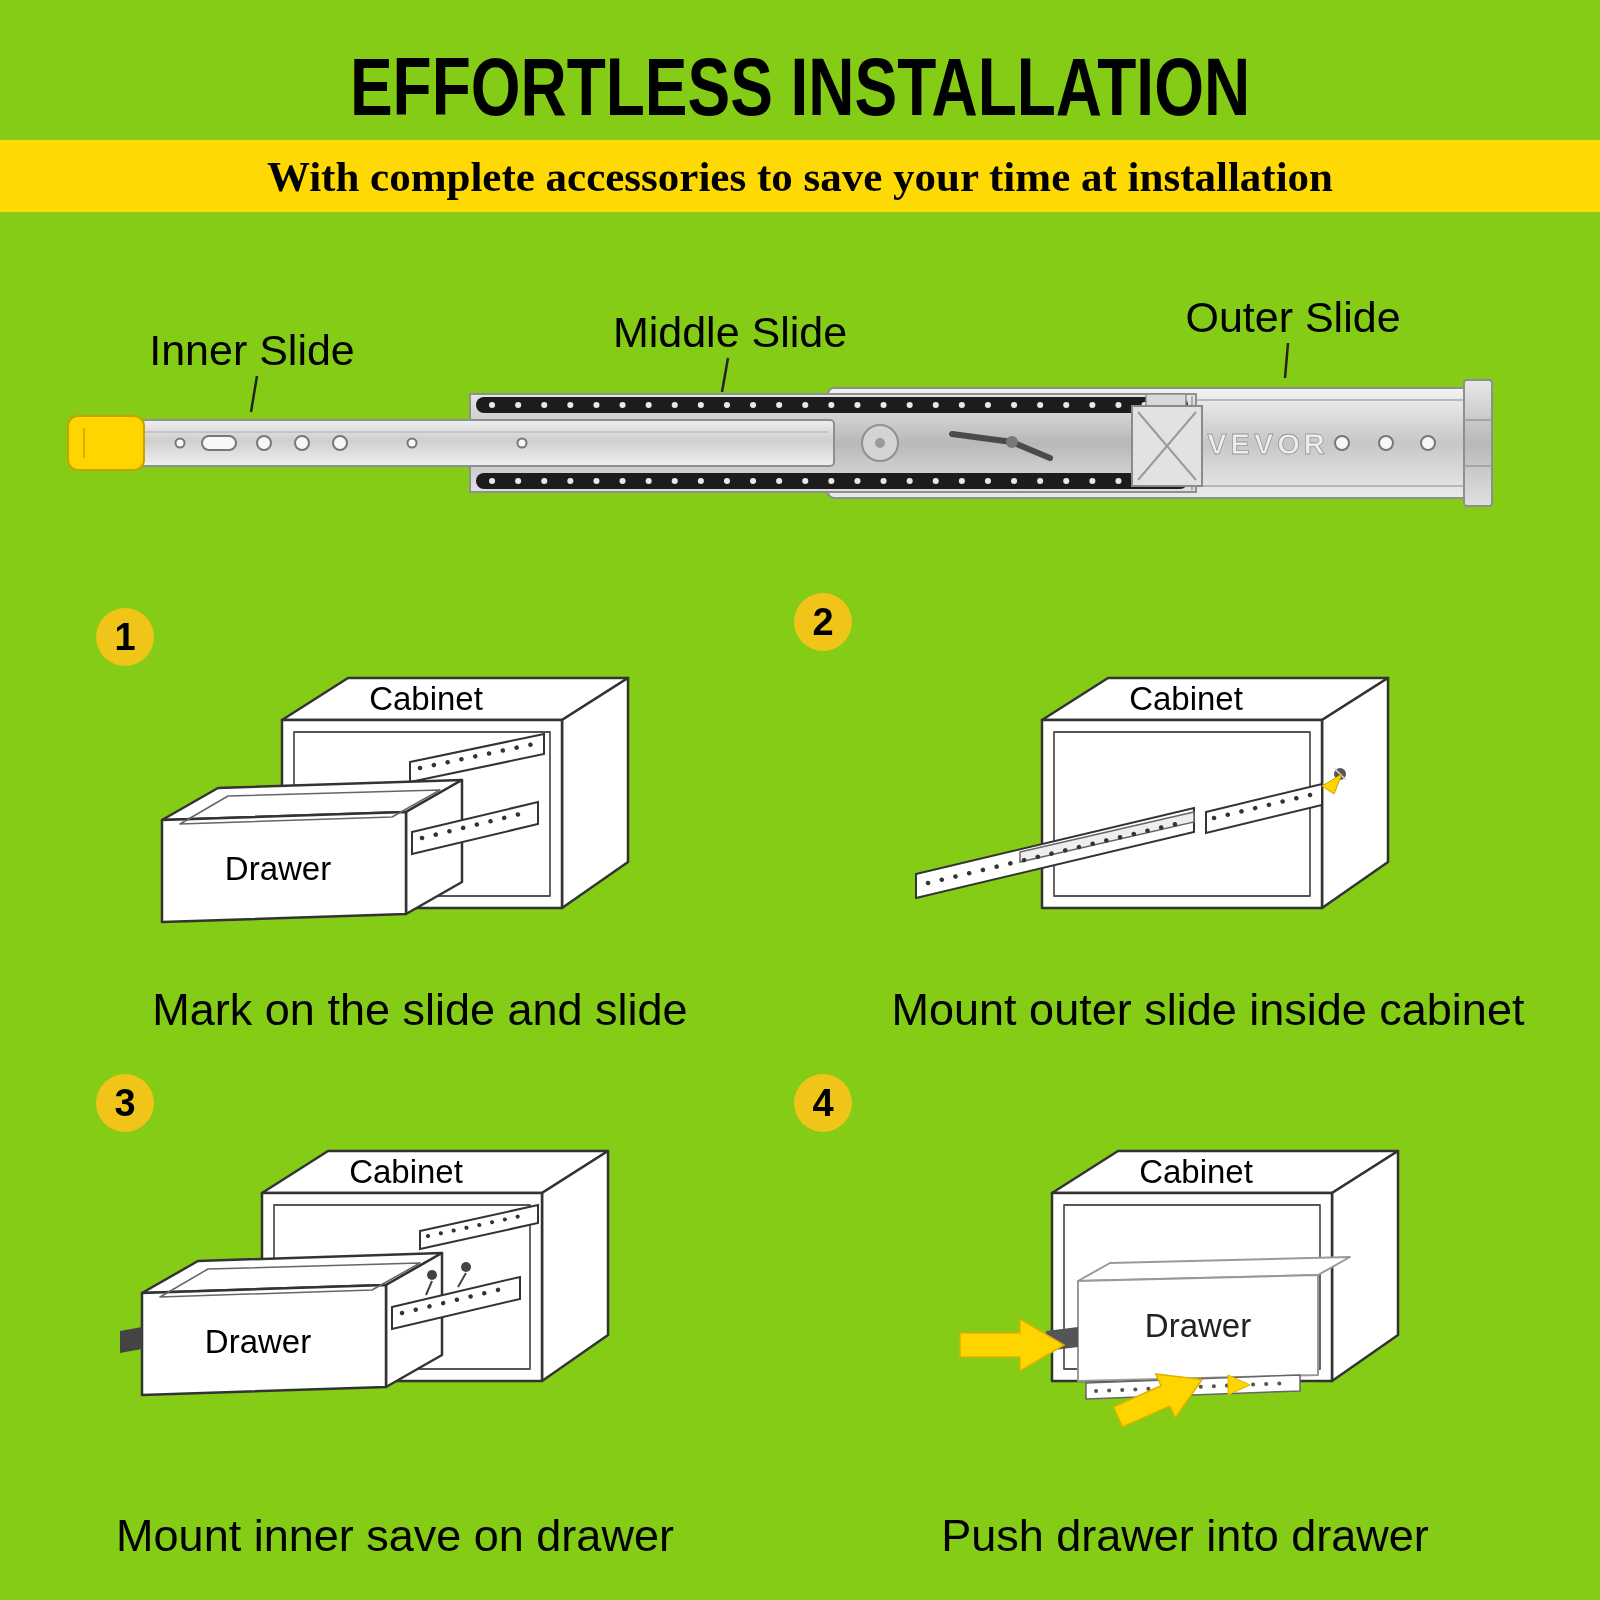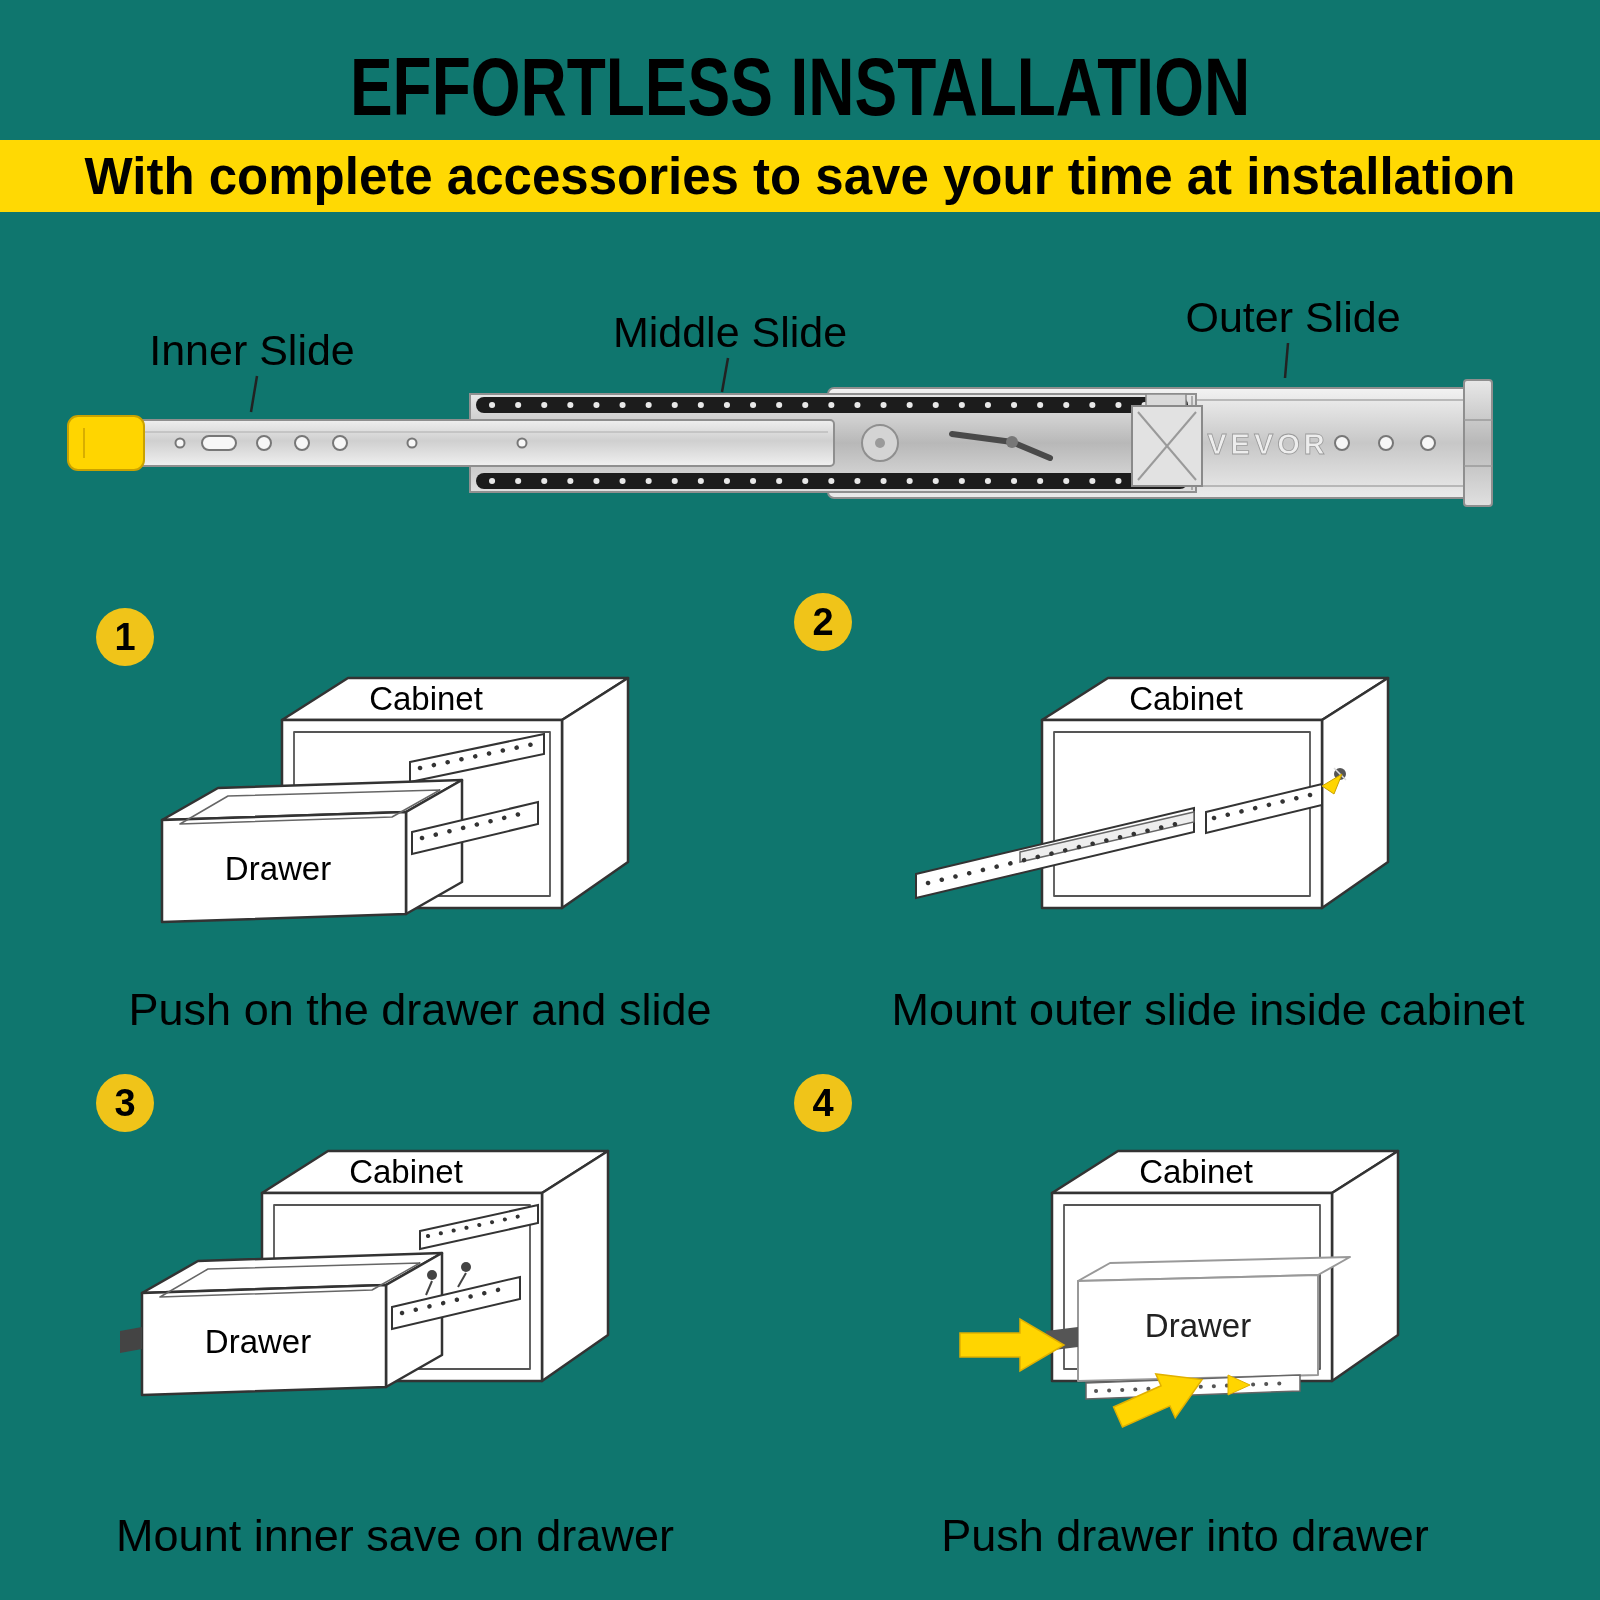--- a/index.html
+++ b/index.html
@@ -2,38 +2,38 @@
 <html><head>
 <meta charset="utf-8">
 <style>
   * { margin:0; padding:0; box-sizing:border-box; }
   html,body { background:#ffffff; }
   body {
     width:1600px; height:1600px;
     font-family:"Liberation Sans", sans-serif;
     color:#000;
   }
-  .page { position:relative; width:1600px; height:1600px; background:#0f766e; overflow:hidden; }
+  .page { position:relative; width:1600px; height:1600px; background:#84cc16; overflow:hidden; }
 
   .title {
     position:absolute; top:40px; left:0; width:100%;
     text-align:center; white-space:nowrap;
   }
   .title span{
     display:inline-block;
     font-size:82px; font-weight:900; letter-spacing:0px;
     transform:scaleX(0.78); transform-origin:center;
   }
 
   .banner {
     position:absolute; top:140px; left:0; width:1600px; height:72px;
     background:#FFD903;
     display:flex; align-items:center; justify-content:center;
   }
-  .banner span { font-size:51px; font-weight:700; color:#000; }
+  .banner span { font-size:43px; font-weight:700; color:#000;font-family:Liberation Serif, serif; }
 
   .hero { position:absolute; top:270px; left:0; }
 
   .badge {
     position:absolute; width:58px; height:58px; border-radius:50%;
     background:#F0C419; color:#000;
     display:flex; align-items:center; justify-content:center;
     font-size:38px; font-weight:700;
   }
   .art { position:absolute; }
@@ -152,21 +152,21 @@
       <polygon points="52,158 296,150 296,252 52,260"></polygon>
       <polygon points="70,162 282,155 330,128 118,134" fill="none" stroke="#666" stroke-width="1.5"></polygon>
     </g>
     <g>
       <polygon points="302,170 428,140 428,162 302,192" fill="#fff" stroke="#333" stroke-width="2"></polygon>
       <line x1="312" y1="176" x2="418" y2="150" stroke="#333" stroke-width="4.5" stroke-linecap="round" stroke-dasharray="0.1 14"></line>
     </g>
     <text x="316" y="48" text-anchor="middle" font-size="33" fill="#000">Cabinet</text>
     <text x="168" y="218" text-anchor="middle" font-size="33" fill="#000">Drawer</text>
   </svg>
-  <p class="caption" style="left:60px; top:984px; width:720px;">Push on the drawer and slide</p>
+  <p class="caption" style="left:60px; top:984px; width:720px;">Mark on the slide and slide</p>
 
   <div class="badge" style="left:794px; top:593px;">
     <span>2</span>
   </div>
   <svg class="art" style="left:870px; top:662px;" width="620" height="320" viewBox="0 0 620 320">
     <g fill="#fff" stroke="#333" stroke-width="2.5" stroke-linejoin="round">
       <polygon points="172,58 452,58 518,16 238,16"></polygon>
       <polygon points="452,58 518,16 518,200 452,246"></polygon>
       <rect x="172" y="58" width="280" height="188"></rect>
       <rect x="184" y="70" width="256" height="164" fill="none" stroke="#555" stroke-width="1.8"></rect>

